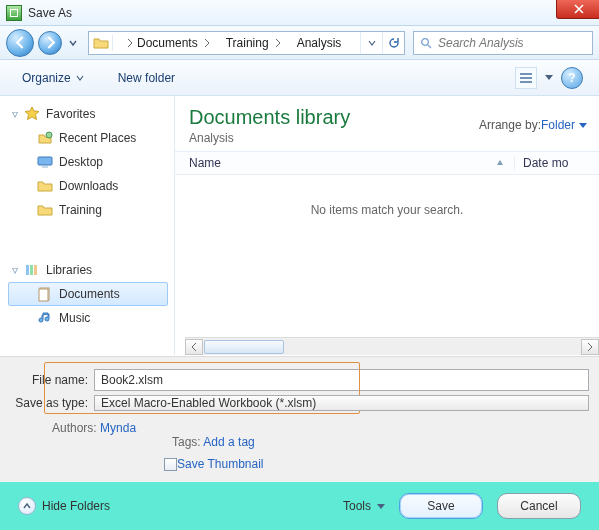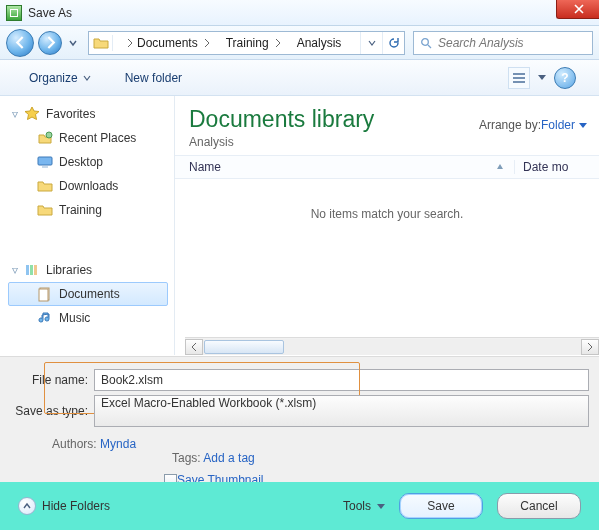--- a/index.html
+++ b/index.html
@@ -30,41 +30,41 @@
   .addr .spacer{flex:1;}
   .addr .refresh, .addr .addrdrop{ width:22px; display:flex; align-items:center; justify-content:center; border-left:1px solid #e3ecf5; height:100%; color:#4a6f9a;}
   .addr .refresh svg{width:12px;height:12px;}
   .addr .addrdrop svg{width:8px;height:8px;}
 
   .searchbox { width:180px; height:24px; border:1px solid #9db9d4; background:#fff; display:flex; align-items:center; padding:0 6px; color:#888; font-style:italic;}
   .searchbox svg{width:12px;height:12px; margin-right:6px; flex:none;}
   .searchbox span{font-style:italic; color:#777;}
 
   
-  .toolbar { height:36px; background:linear-gradient(#fbfdff,#eaf2fb); border-bottom:1px solid #d3e2f1; display:flex; align-items:center; padding:0 23px; gap:22px;}
+  .toolbar { height:36px; background:linear-gradient(#fbfdff,#eaf2fb); border-bottom:1px solid #d3e2f1; display:flex; align-items:center; padding:0 16px; gap:22px;}
   .toolbtn { color:#1a3e70; display:flex; align-items:center; gap:5px; padding:3px 6px;}
   .toolbtn .drop svg{width:8px;height:8px;}
   .toolbar .flexsp{flex:1;}
   .viewbtns{display:flex; align-items:center; gap:8px; color:#4a6f9a;}
   .viewbtns .vb{width:22px;height:22px;border:1px solid #cfe0f1;background:#f6fbff;display:flex;align-items:center;justify-content:center;}
   .viewbtns .help{width:22px;height:22px;border-radius:11px;background:radial-gradient(circle at 35% 30%,#d0ecff,#5aa6e6);border:1px solid #3c7cb4;color:#fff;display:flex;align-items:center;justify-content:center;font-weight:bold;}
 
   
   .main { position:absolute; top:96px; left:0; right:0; bottom:175px; display:flex;}
   .side { width:175px; background:#fff;overflow:hidden; border-right:1px solid #e3ebf3;}
   .side .group { padding:6px 0 10px 8px;}
   .side .grouptitle{display:flex;align-items:center;gap:6px;padding:4px 4px;}
   .side .grouptitle .exp{color:#7f9db9;}
   .side .item{display:flex;align-items:center;gap:6px;padding:3px 4px 3px 28px; border:1px solid transparent;margin-right:6px;}
   .side .item.sel{background:linear-gradient(#eaf4ff,#d3e9ff);border:1px solid #9ccafd;border-radius:2px;}
   .fico{width:16px;height:16px;flex:none;}
 
   .content{flex:1; background:#fff; position:relative;}
   .libhdr{padding:10px 12px 6px 14px; display:flex; align-items:flex-start;}
-  .libhdr .ttl{color:#1a7a3e; font-size:23px;}
+  .libhdr .ttl{color:#1a7a3e; font-size:20px;}
   .libhdr .sub{color:#666; font-size:12px; margin-top:2px;}
   .libhdr .arr{margin-left:auto; display:flex; align-items:center; gap:0; padding-top:12px; color:#555;}
   .libhdr .arr .lnk{color:#2764c4; display:flex; align-items:center; gap:4px;}
 
   .colhdr{height:24px; border-top:1px solid #e7eef6; border-bottom:1px solid #e7eef6; display:flex; align-items:center; color:#335; background:#fbfdff;}
   .colhdr .c1{flex:1; padding-left:14px; display:flex; align-items:center; gap:8px;}
   .colhdr .c1 .sort svg{width:8px;height:8px;}
   .colhdr .c2{width:85px; padding-left:8px; border-left:1px solid #e7eef6;}
 
   .empty{ text-align:center; color:#666; padding-top:28px;}
@@ -73,21 +73,21 @@
   .hscroll .arrow{width:18px;height:16px;background:linear-gradient(#fefefe,#e7e7e7);border:1px solid #c5c5c5;display:flex;align-items:center;justify-content:center;}
   .hscroll .track{flex:1;height:16px;background:#efefef;position:relative;}
   .hscroll .thumb{position:absolute;left:0;top:0;height:14px;width:80px;margin:1px;background:linear-gradient(#f8fbff,#d8e6f5);border:1px solid #a9c4e0;border-radius:2px;}
 
   
   .form{position:absolute; left:0; right:0; bottom:48px; top:356px; background:#f0f0f0; border-top:1px solid #dcdcdc; padding:8px 10px 4px 10px;}
   .hl{position:absolute; left:44px; top:5px; width:316px; height:52px; border:1px solid #e09040; border-radius:2px; pointer-events:none;}
   .row{display:flex; align-items:center; gap:6px; margin:4px 0;}
   .row label{width:78px; text-align:right; color:#333;}
   .row .tf{flex:1; height:22px; border:1px solid #abadb3; background:#fff; padding:0 6px; display:flex; align-items:center;}
-  .row .cb{flex:1; height:32px; border:1px solid #abadb3; background:linear-gradient(#fdfdfd,#eaeaea); padding:0 6px; display:flex; align-items:flex-start; position:relative;}
+  .row .cb{flex:1; height:16px; border:1px solid #abadb3; background:linear-gradient(#fdfdfd,#eaeaea); padding:0 6px; display:flex; align-items:center; position:relative;}
   .meta{display:flex; padding:6px 0 0 42px; color:#666;flex-direction:column;}
   .meta .v{color:#2764c4;}
   .thumbrow{padding:8px 0 0 154px; display:flex; align-items:center; color:#2764c4;}
   .chk{width:13px;height:13px;border:1px solid #8a9bab;background:linear-gradient(#fff,#e9eef4);}
 
   
   .footer{position:absolute; left:0; right:0; bottom:0; height:48px; background:#5eead4; display:flex; align-items:center; padding:0 18px; gap:14px;}
   .hidefold{display:flex; align-items:center; gap:6px; color:#333;}
   .hfbtn{width:18px;height:18px;border-radius:9px;border:1px solid #9ab4d0;background:radial-gradient(circle at 35% 30%,#fff,#d7e9fb);display:flex;align-items:center;justify-content:center;}
   .footer .flexsp{flex:1;}

